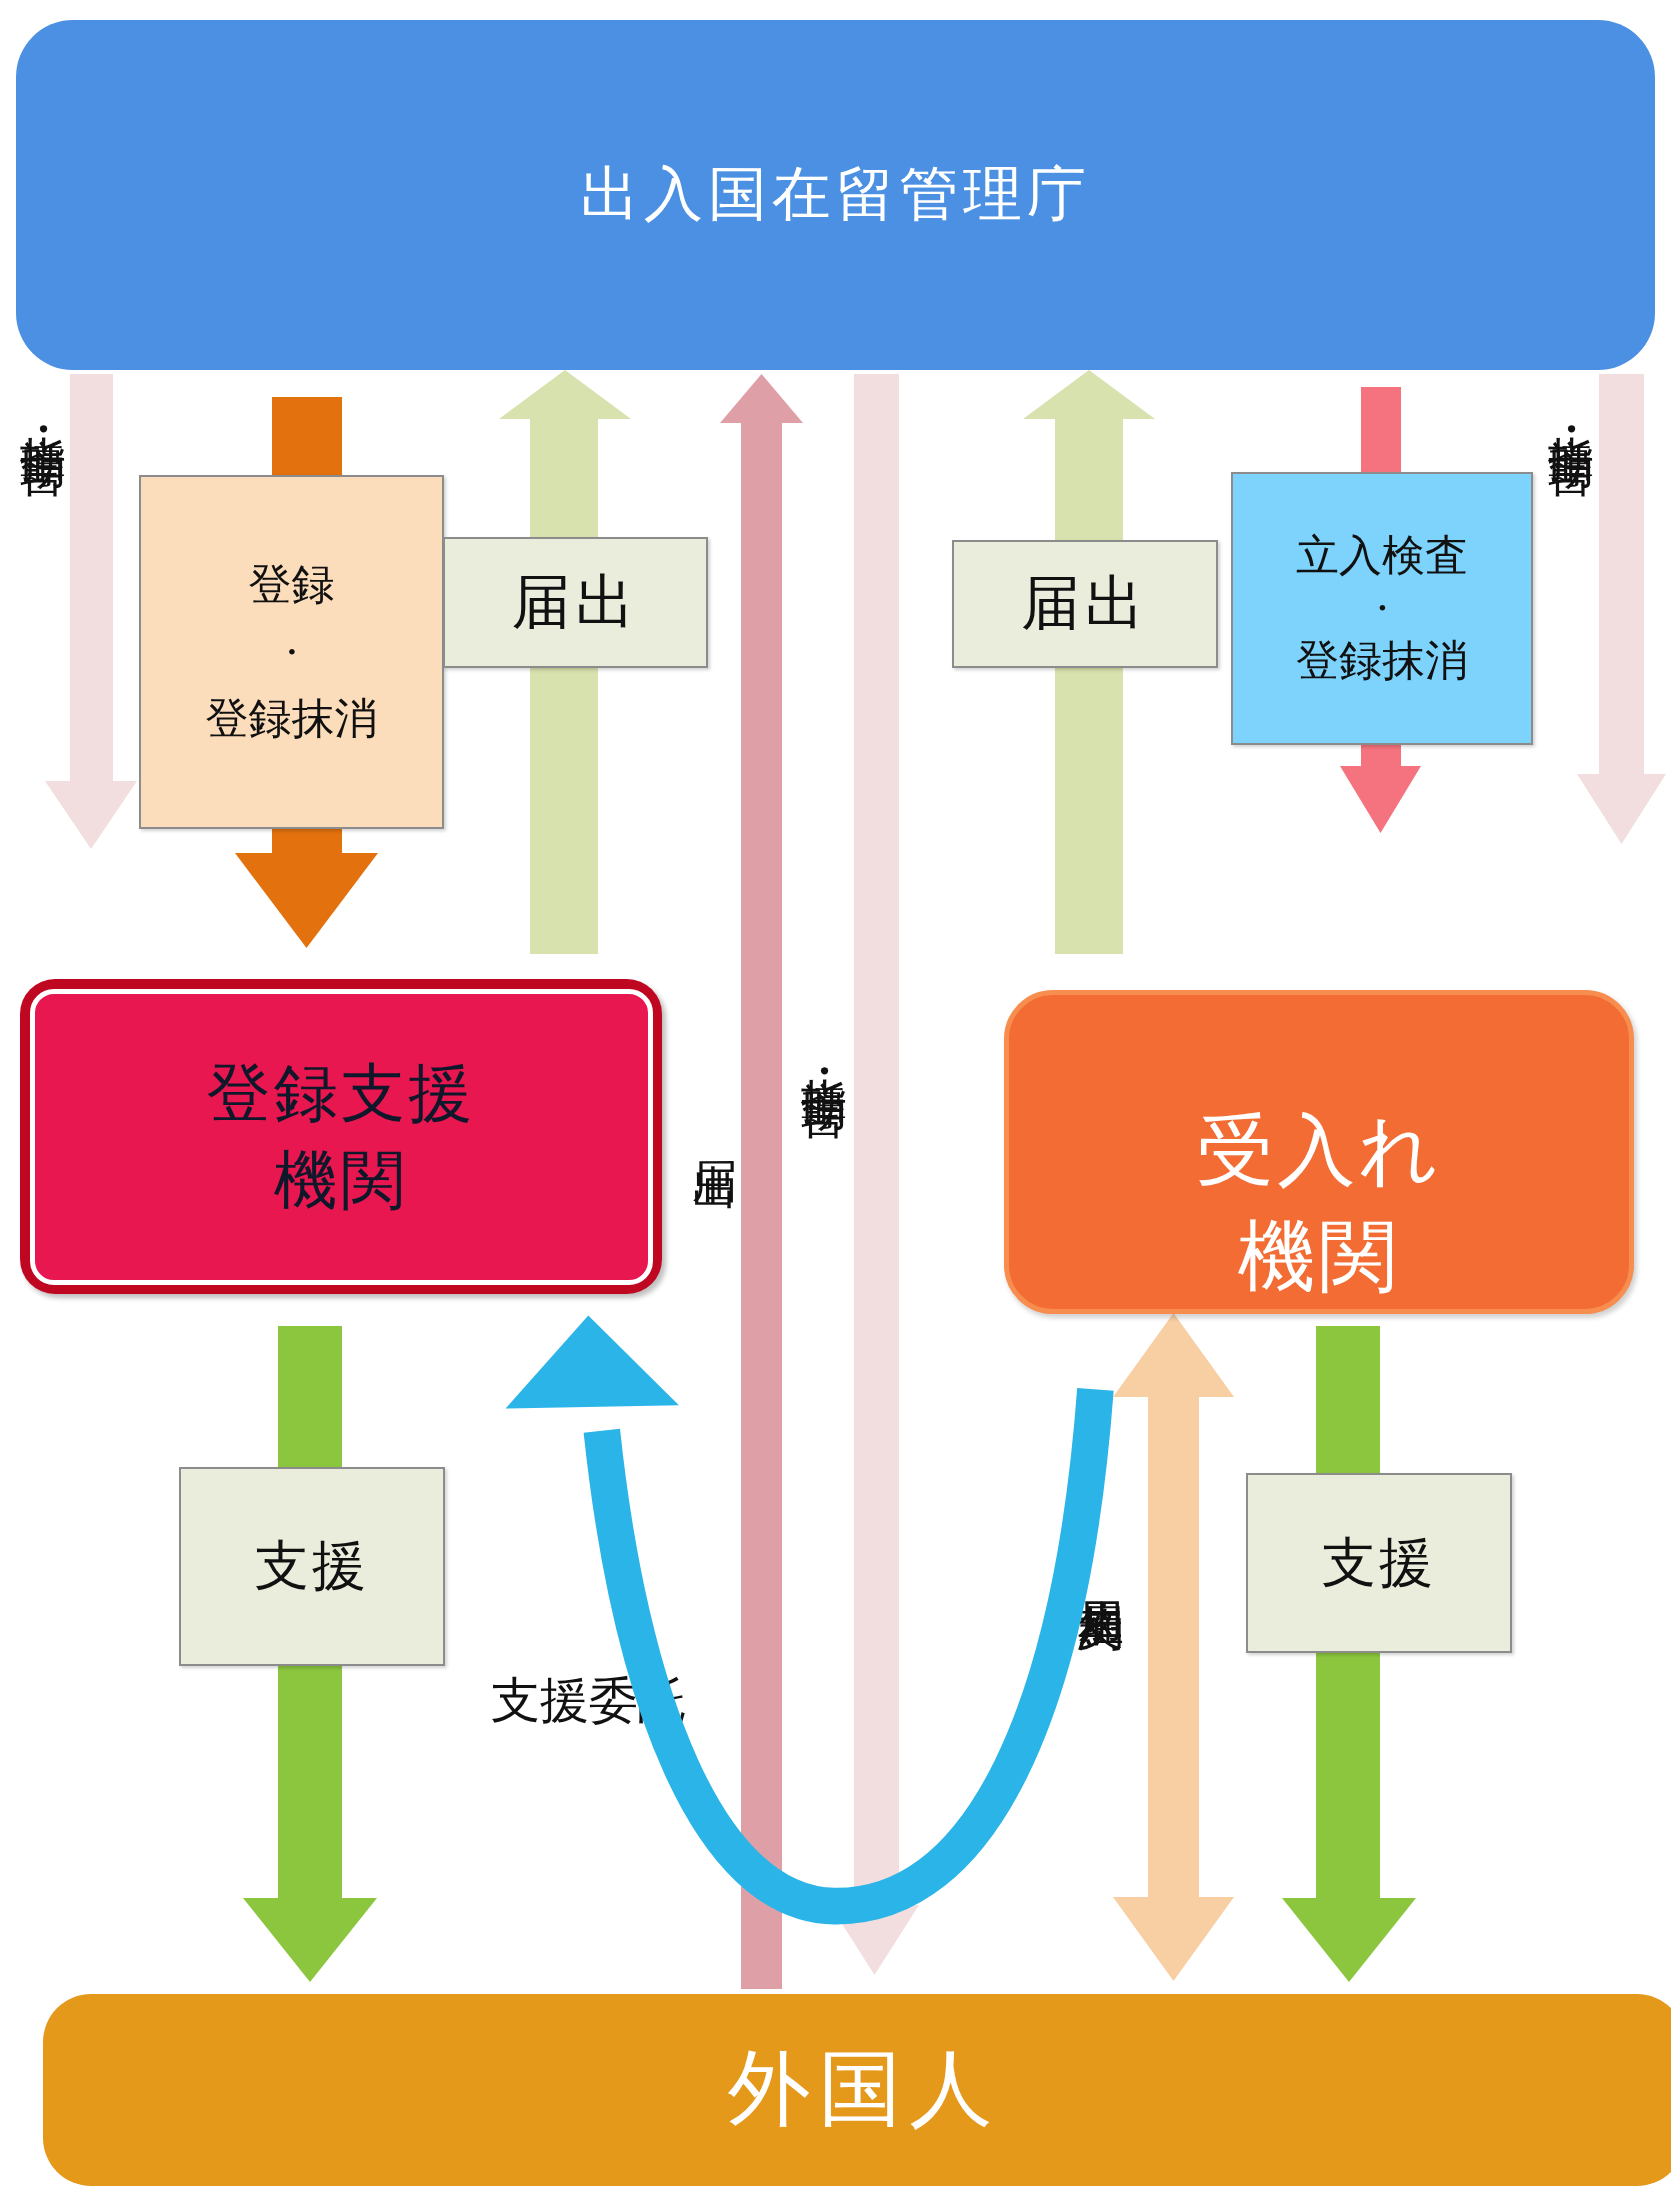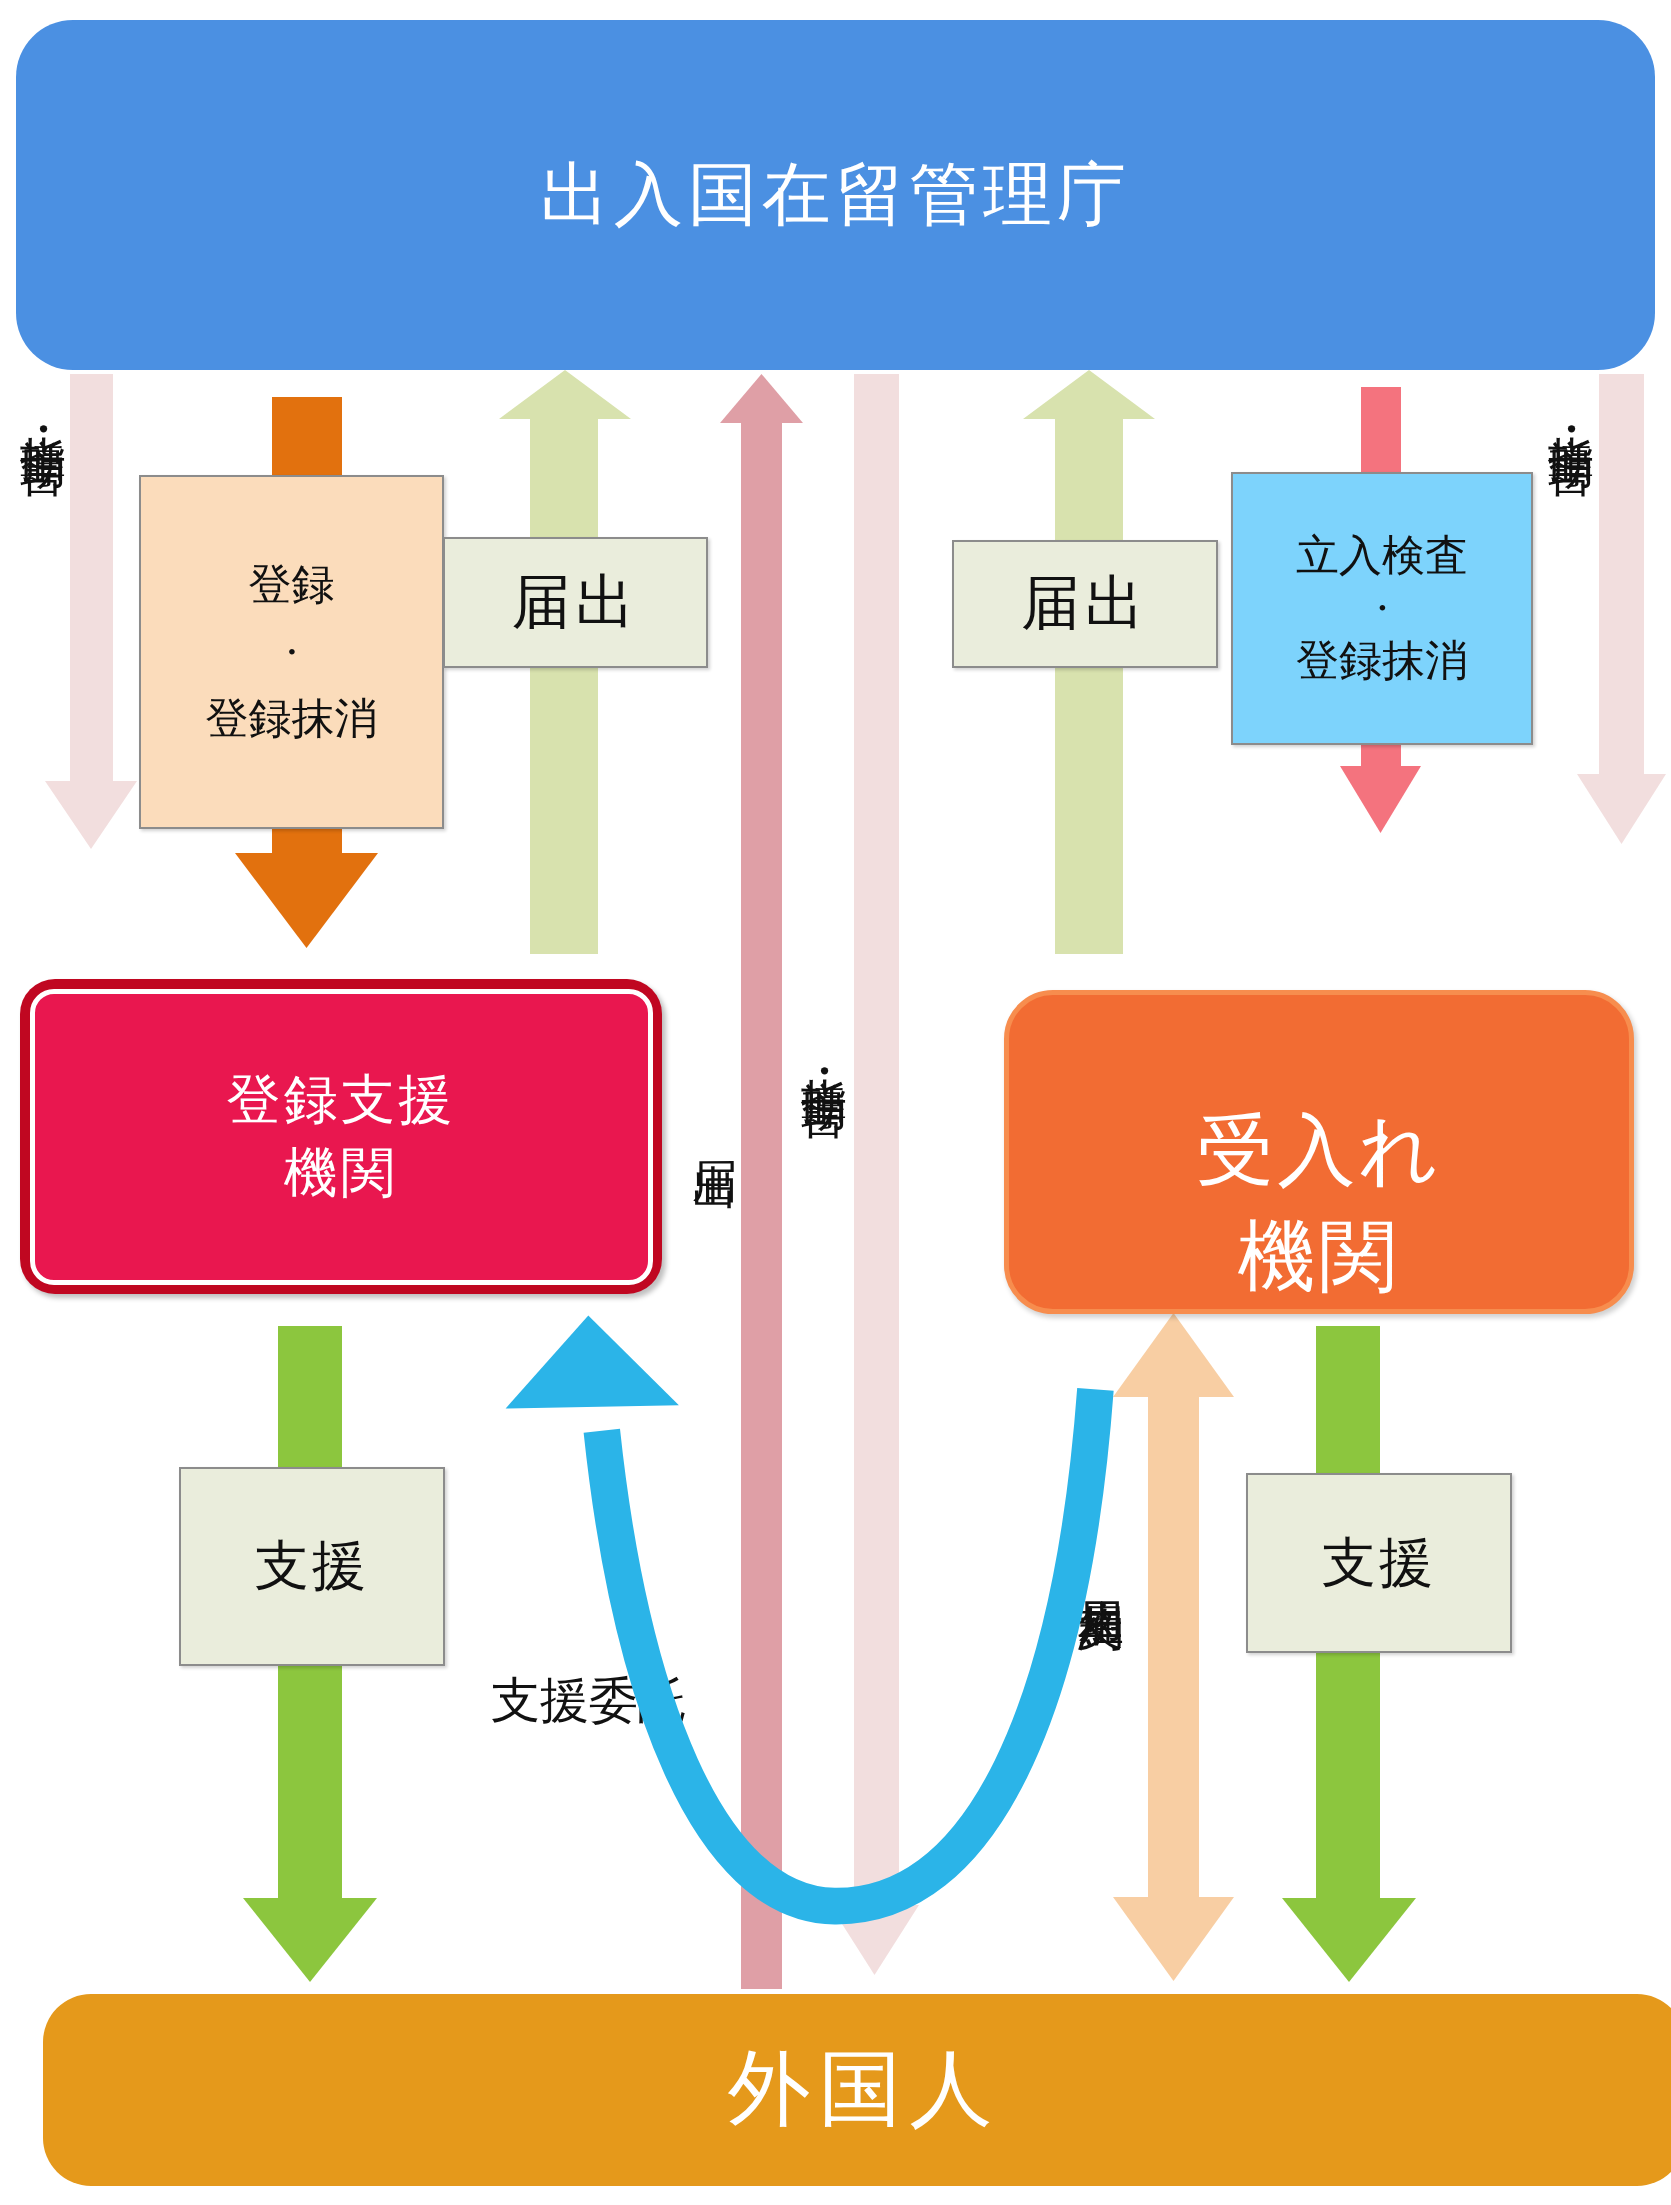--- a/index.html
+++ b/index.html
@@ -19,30 +19,30 @@
   .c-peacharw{background:#F8CEA3;}
   
   .lblbox{position:absolute;background:#EAEDDC;border:2.4px solid #8C8C8C;
           display:flex;flex-direction:column;align-items:center;justify-content:center;
           text-align:center;color:#111;box-shadow:1.6px 1.6px 3.2px rgba(0,0,0,.18);}
   .peachbox{background:#FBDCBB;}
   .pinkbox{background:#7dd3fc;}
   
   .hdr{position:absolute;left:16px;top:20px;width:1639px;height:350px;background:#4B90E2;
        border-radius:57px;display:flex;align-items:center;justify-content:center;}
-  .hdr span{color:#fff;font-size:69px;letter-spacing:4.8px;font-weight:500;}
+  .hdr span{color:#fff;font-size:59px;letter-spacing:4.8px;font-weight:500;}
   .ftr{position:absolute;left:16px;top:1994px;width:1642px;height:192px;background:#E5991B;
        border-radius:48px;display:flex;align-items:center;justify-content:center;margin-left:27px;}
   .ftr span{color:#fff;font-size:83px;letter-spacing:8px;font-weight:500;}
   .redboxouter{position:absolute;left:20px;top:979px;width:642px;height:315px;background:#C00721;
        border-radius:35px;padding:0;box-shadow:3.2px 4px 4.8px rgba(0,0,0,.25);}
   .redboxinner{position:absolute;left:9.5px;top:9.5px;right:9.5px;bottom:9.5px;background:#E9174F;
        border:5.6px solid #fff;border-radius:24px;display:flex;flex-direction:column;
        align-items:center;justify-content:center;line-height:1.35;}
-  .redboxinner span{color:#ffffff;font-size:54px;font-weight:500;letter-spacing:3.2px;}
+  .redboxinner span{color:#0f172a;font-size:64px;font-weight:500;letter-spacing:3.2px;}
   .orgbox{position:absolute;left:1004px;top:990px;width:620px;height:314px;background:#F26C33;
        border:5.6px solid #F78D4E;border-radius:49px;display:flex;flex-direction:column;
        align-items:center;justify-content:flex-end;line-height:1.35;box-shadow:2.4px 3.2px 4.8px rgba(0,0,0,.18);}
   .orgbox span{color:#fff;font-size:78px;font-weight:500;letter-spacing:3.2px;}
   
   .vlab{position:absolute;writing-mode:vertical-rl;text-orientation:upright;
         font-size:46px;font-weight:500;color:#111;letter-spacing:3.2px;line-height:1;}
   .hlab{position:absolute;font-size:49px;font-weight:500;color:#111;}
   .boxtxt-l{font-size:43px;font-weight:500;}
   .boxtxt-s{font-size:35px;font-weight:500;line-height:1;}

